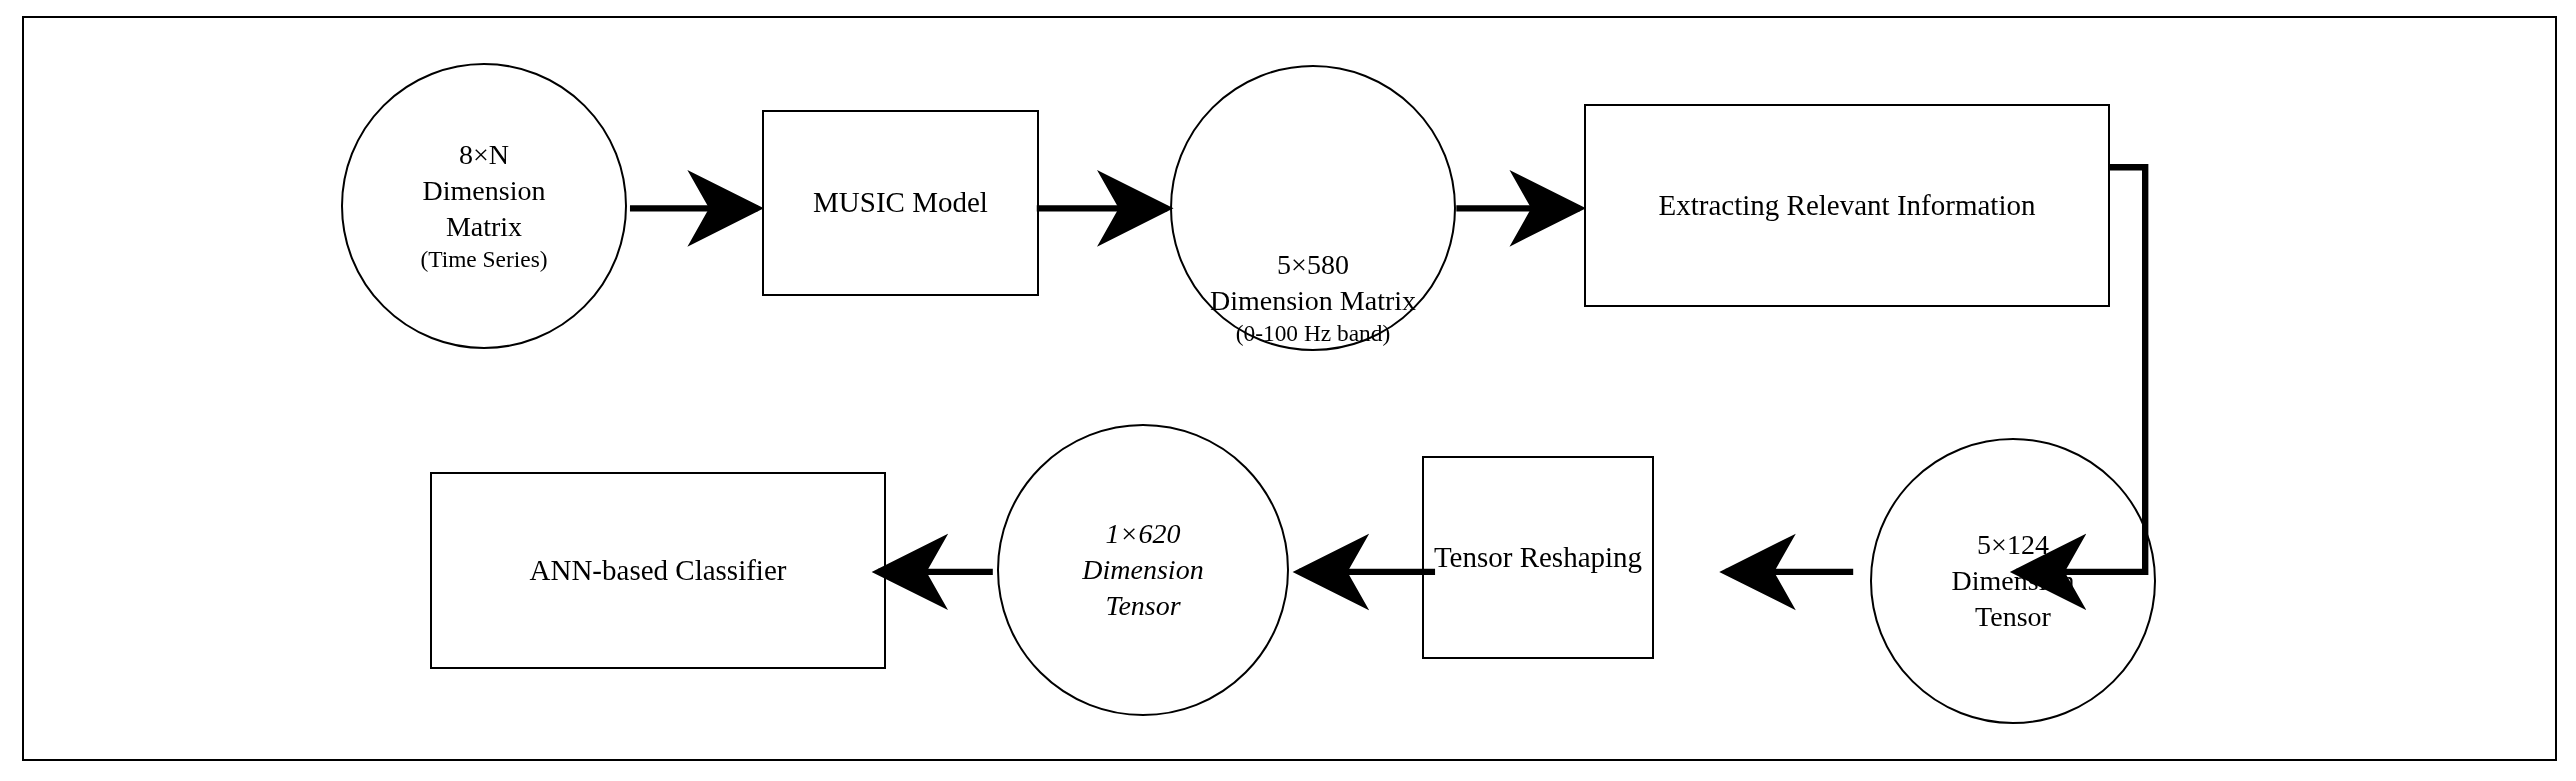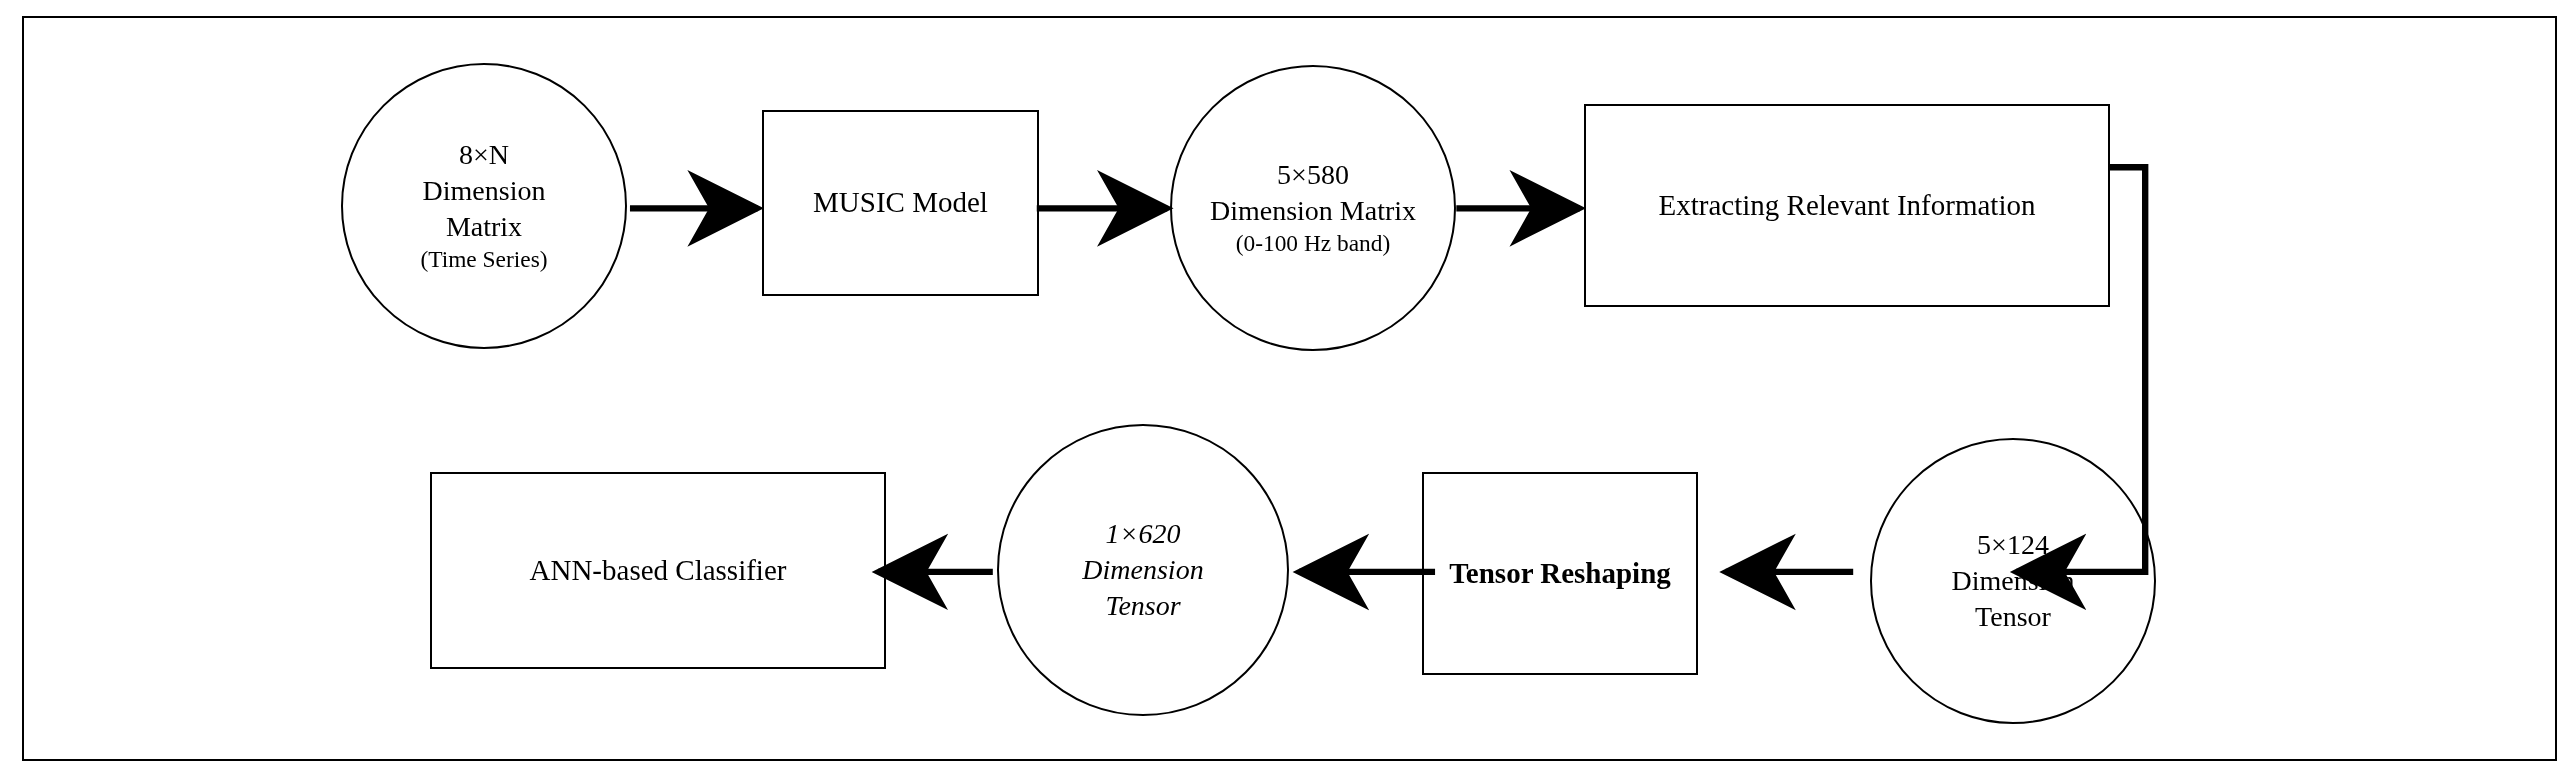--- a/index.html
+++ b/index.html
@@ -53,21 +53,21 @@
       <div class="l-sub">(Time Series)</div>
     </div>
   </div>
 
   <div class="node rect" style="left:762px;top:110px;width:277px;height:186px;">
     <div class="lines">
       <div class="l-main">MUSIC Model</div>
     </div>
   </div>
 
-  <div class="node ellipse" style="left:1170px;top:65px;width:286px;height:286px;">
+  <div class="node ellipse" style="left:1170px;top:65px;width:286px;height:286px;align-items:flex-end;">
     <div class="lines">
       <div class="l-main">5×580</div>
       <div class="l-main">Dimension Matrix</div>
       <div class="l-sub">(0-100 Hz band)</div>
     </div>
   </div>
 
   <div class="node rect wrap" style="left:1584px;top:104px;width:526px;height:203px;">
     <div class="lines">
       <div class="l-main">Extracting Relevant Information</div>
@@ -75,21 +75,21 @@
   </div>
 
   <div class="node ellipse" style="left:1870px;top:438px;width:286px;height:286px;">
     <div class="lines">
       <div class="l-main">5×124</div>
       <div class="l-main">Dimension</div>
       <div class="l-main">Tensor</div>
     </div>
   </div>
 
-  <div class="node rect" style="left:1422px;top:472px;width:276px;height:203px;font-weight:bold;">
+  <div class="node rect" style="left:1422px;top:456px;width:232px;height:203px;">
     <div class="lines">
       <div class="l-main">Tensor Reshaping</div>
     </div>
   </div>
 
   <div class="node ellipse" style="left:997px;top:424px;width:292px;height:292px;font-style:italic;">
     <div class="lines">
       <div class="l-main">1×620</div>
       <div class="l-main">Dimension</div>
       <div class="l-main">Tensor</div>

